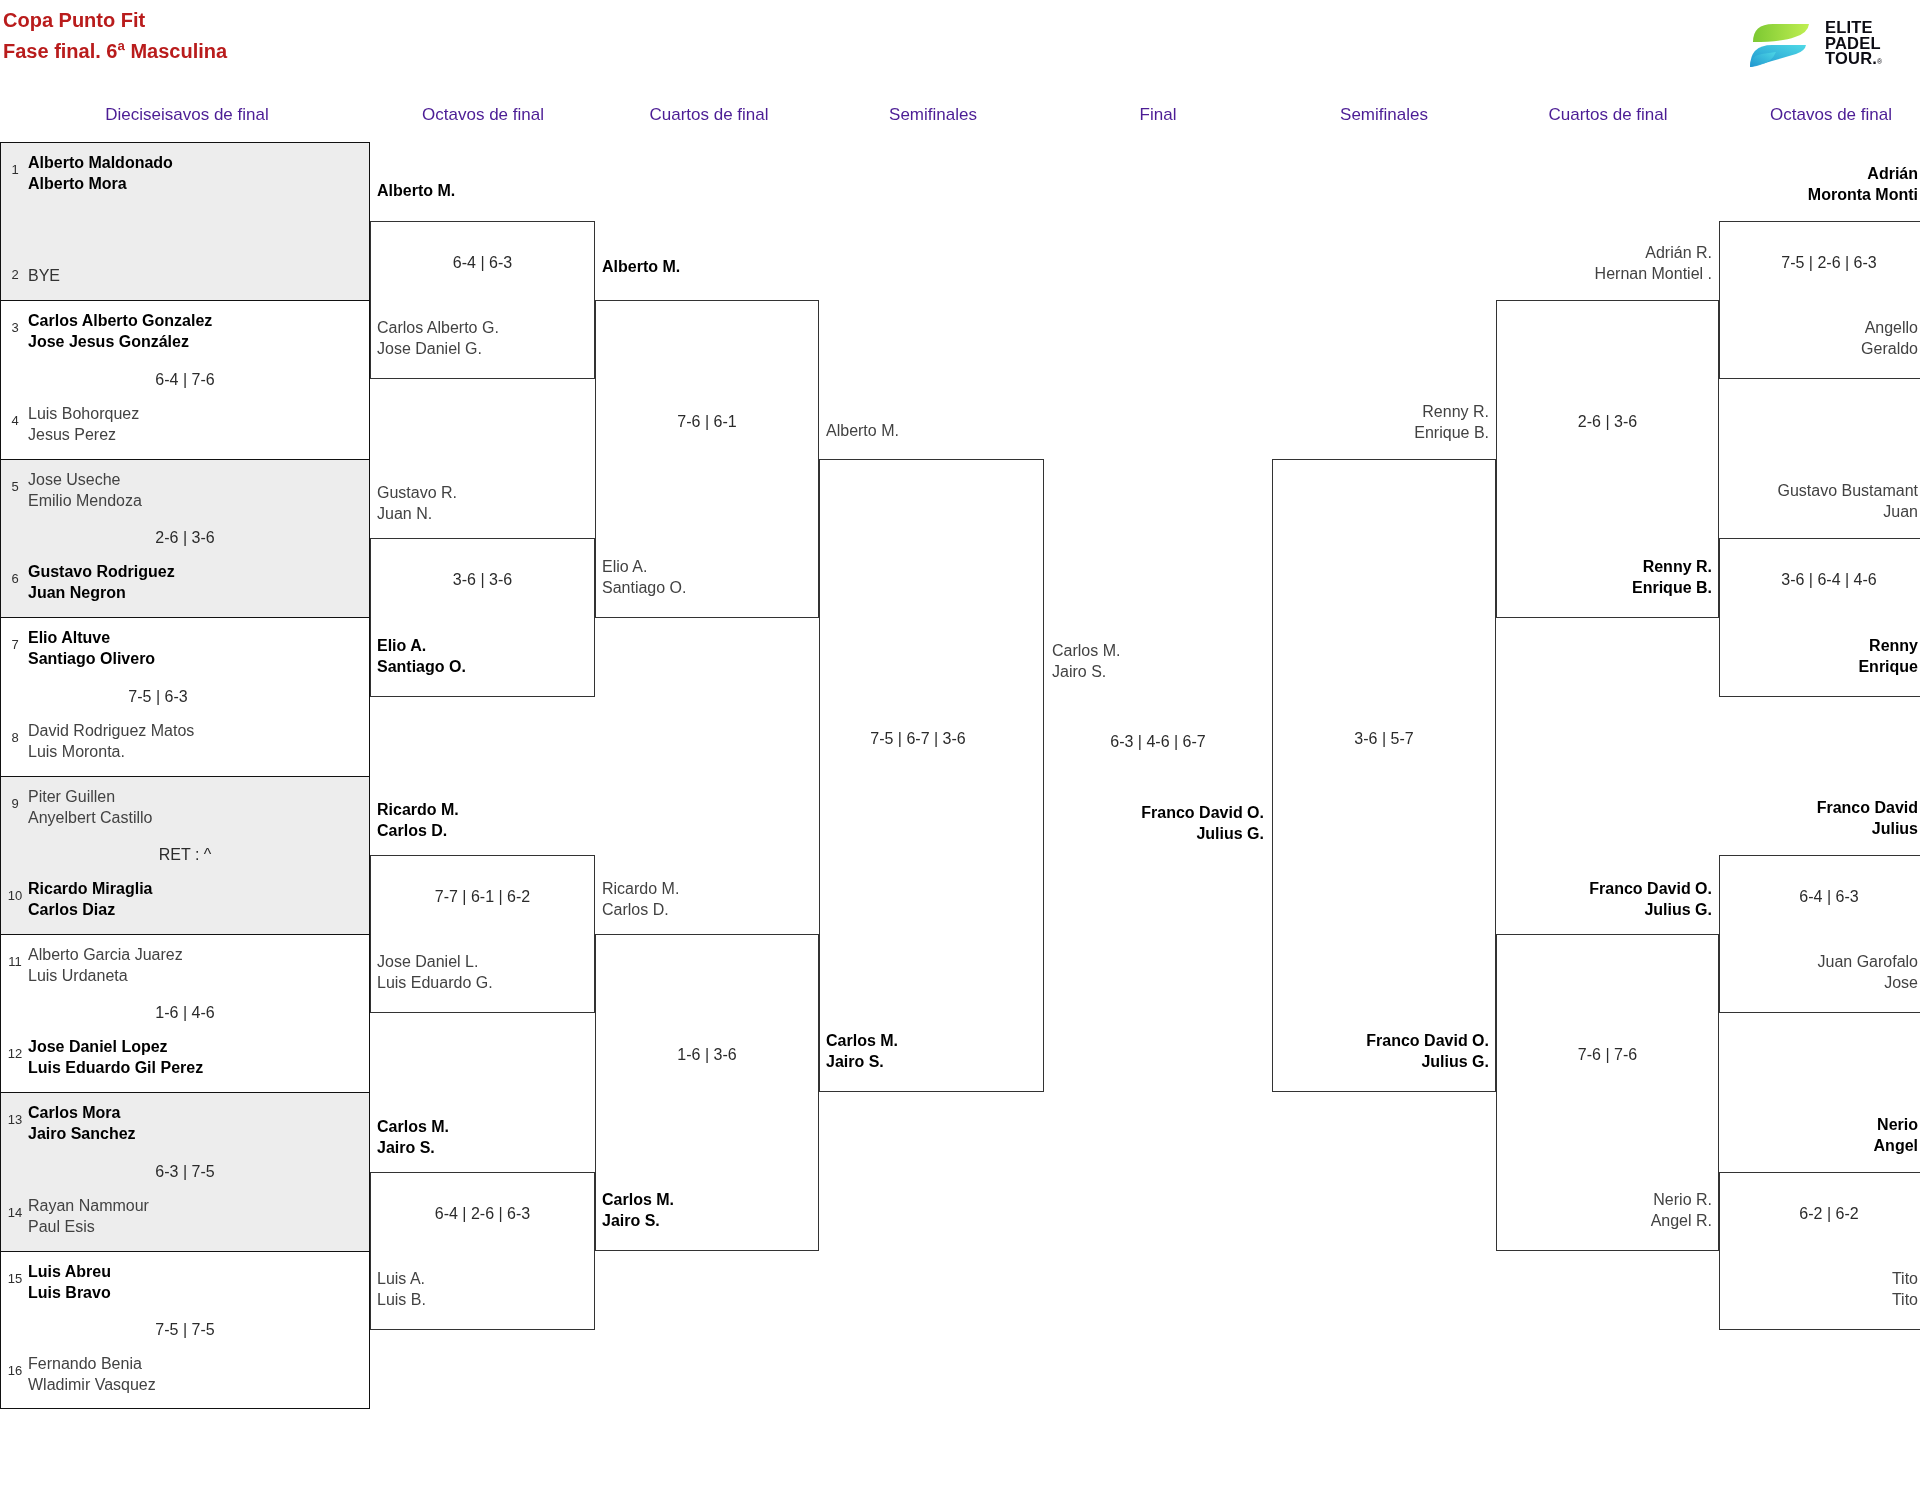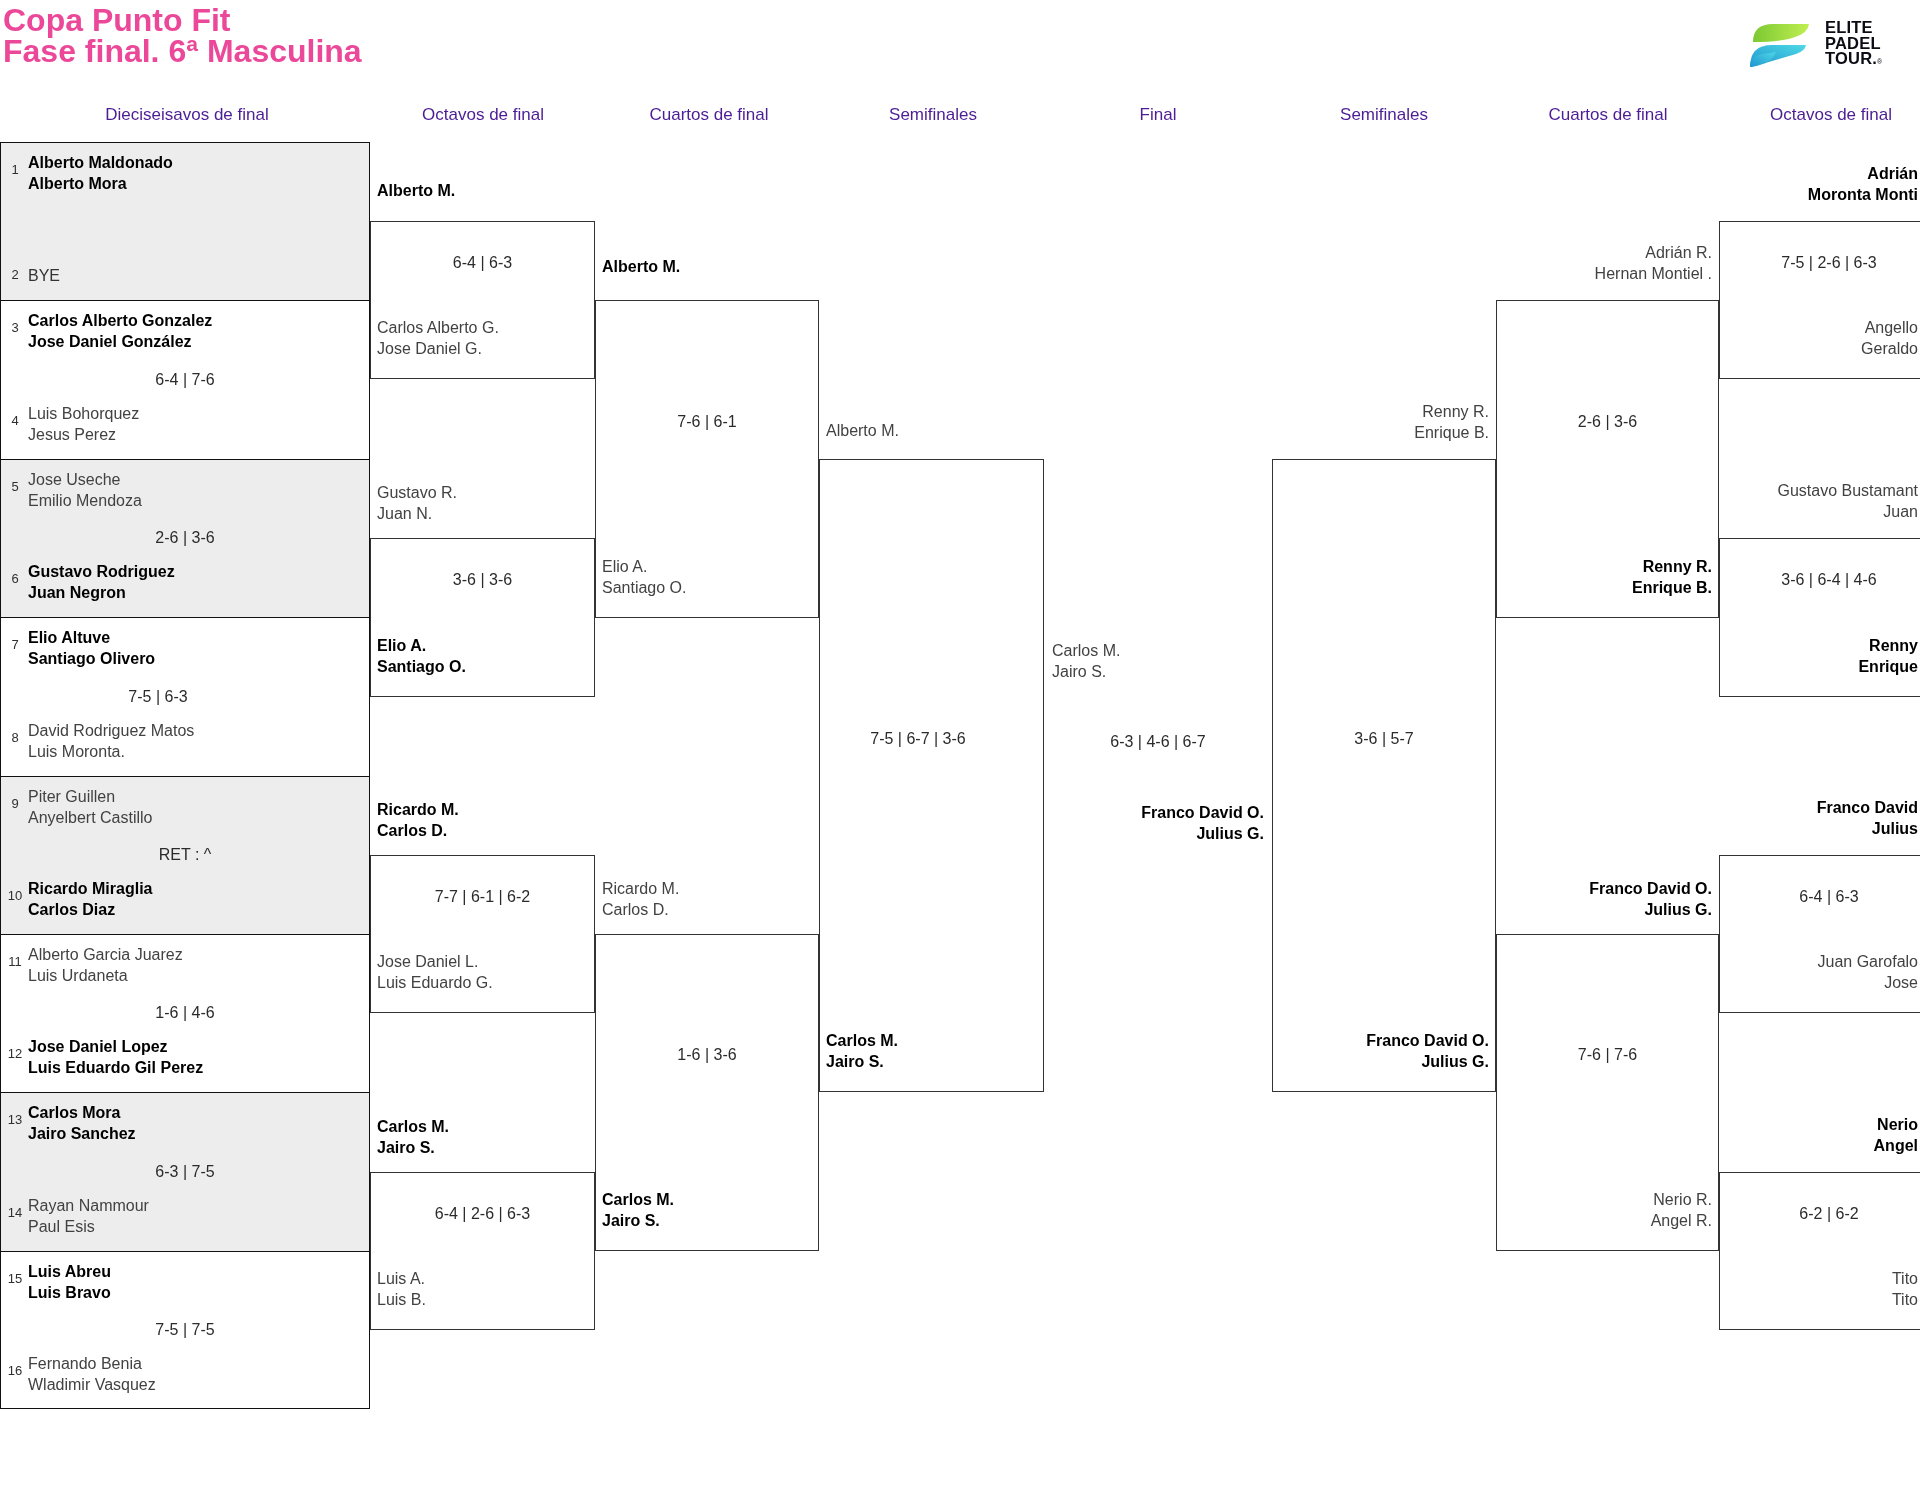--- a/index.html
+++ b/index.html
@@ -1,18 +1,18 @@
 <!DOCTYPE html>
 <html><head>
 <meta charset="utf-8">
 <style>
   html,body{margin:0;padding:0;}
   body{width:1920px;height:1506px;overflow:hidden;background:#ffffff;
        font-family:"Liberation Sans",sans-serif;position:relative;color:#000;}
-  .ttl{position:absolute;left:3px;top:5px;font-size:32px;line-height:31px;font-weight:bold;color:#ec4899;}
+  .ttl{position:absolute;left:3px;top:5px;font-size:20px;line-height:31px;font-weight:bold;color:#b91c1c;}
   .hdr{position:absolute;top:105px;width:222px;text-align:center;font-size:17px;color:#4c1d95;}
   .b{position:absolute;border:1px solid #333;background:#fff;box-sizing:border-box;}
   .b16{border:1.5px solid #111;}
   .shade{background:#ededed;}
   .tm,.lb{position:absolute;font-size:16px;line-height:21px;color:#424242;white-space:nowrap;}
   .w{font-weight:bold;color:#000;}
   .ra{text-align:right;}
   .sc{position:absolute;font-size:16px;line-height:22px;color:#2b2b2b;text-align:center;white-space:nowrap;}
   .sd{position:absolute;font-size:13px;line-height:16px;color:#2f2f2f;width:22px;text-align:center;}
   .logo{position:absolute;left:1742px;top:6px;display:flex;align-items:center;gap:9px;margin-top:12px;}
@@ -74,21 +74,21 @@
     <div>Alberto Mora</div>
 </div>
 <div class="sd" style="left:4px;top:267px">2</div>
 <div class="tm" style="left:28px;top:265px;color:#333">
   <div>BYE</div>
 </div>
 
 <div class="sd" style="left:4px;top:320px">3</div>
 <div class="tm w" style="left:28px;top:310px">
   <div>Carlos Alberto Gonzalez</div>
-    <div>Jose Daniel González</div>
+    <div>Jose Jesus González</div>
 </div>
 <div class="sc" style="left:0;width:370px;top:369px">6-4 | 7-6</div>
 <div class="sd" style="left:4px;top:413px">4</div>
 <div class="tm" style="left:28px;top:403px">
   <div>Luis Bohorquez</div>
     <div>Jesus Perez</div>
 </div>
 
 <div class="sd" style="left:4px;top:479px">5</div>
 <div class="tm" style="left:28px;top:469px">

